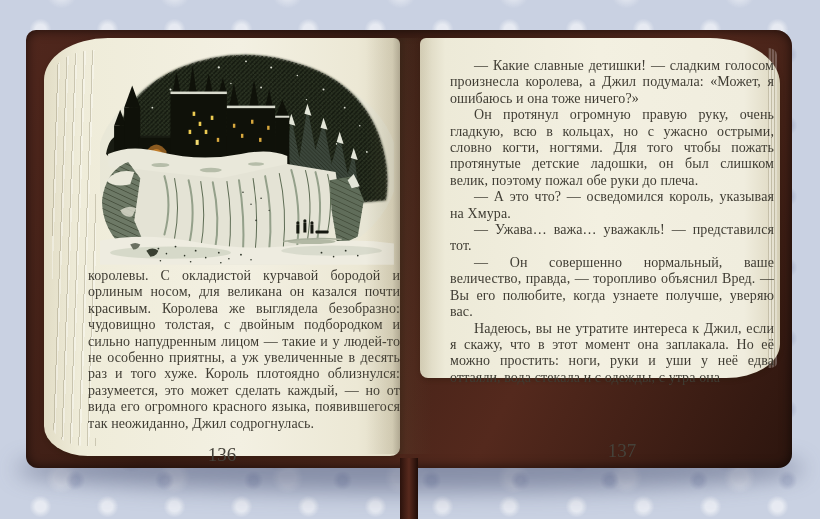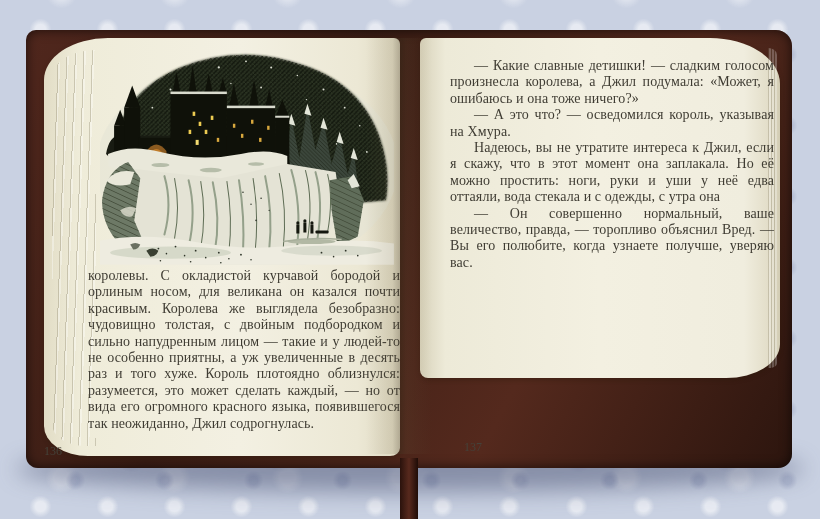--- a/index.html
+++ b/index.html
@@ -62,22 +62,22 @@
   .page-text{
     position:absolute;color:#3f3c33;font-size:14px;line-height:16.4px;
     text-align:justify;letter-spacing:.1px;
   }
   .text-left{left:44px;top:230px;width:312px;}
   .text-right{left:30px;top:20px;width:324px;}
   .page-text p{margin:0;text-indent:24px;}
   .text-left p{text-indent:0;}
   .it{}
   .page-number{
-    position:absolute;left:0;right:0;
-    color:#45423a;font-size:12px;
+    position:absolute;left:0;right:0;text-align:center;
+    color:#45423a;font-size:19px;
   }
   .pn-left{top:406px;}
   .pn-right{top:402px;margin-left:44px;}
 </style>
 </head>
 <body>
 
 <div class="photo-bg"></div>
 <div class="book-shadow"></div>
 
@@ -289,21 +289,23 @@
       <p>королевы. С окладистой курчавой бородой и орлиным носом, для великана он казался почти красивым. Королева же выглядела безобразно: чудовищно толстая, с двойным подбородком и сильно напудренным лицом — такие и у людей-то не особенно приятны, а уж увеличенные в десять раз и того хуже. Король плотоядно облизнулся: разумеется, это может сделать каждый, — но от вида его огромного красного языка, появившегося так неожиданно, Джил содрогнулась.</p>
     </div>
     <div class="page-number pn-left">136</div>
   </div>
 
   <div class="page page-right">
     <div class="fore-edge"></div>
 
     <div class="page-text text-right">
       <p>— Какие славные детишки! — сладким голосом произнесла королева, а Джил подумала: «Может, я ошибаюсь и она тоже ничего?»</p>
+      <p>Он протянул огромную правую руку, очень гладкую, всю в кольцах, но с ужасно острыми, словно когти, ногтями. Для того чтобы пожать протянутые детские ладошки, он был слишком велик, поэтому пожал обе руки до плеча.</p>
       <p><span>— А </span><span class="it">это</span><span> что? — осведомился король, указывая на Хмура.</span></p>
+      <p>— Ужава… важа… уважакль! — представился тот.</p>
+      <p>— Он совершенно нормальный, ваше величество, правда, — торопливо объяснил Вред. — Вы его полюбите, когда узнаете получше, уверяю вас.</p>
       <p>Надеюсь, вы не утратите интереса к Джил, если я скажу, что в этот момент она заплакала. Но её можно простить: ноги, руки и уши у неё едва оттаяли, вода стекала и с одежды, с утра она</p>
-      <p>— Он совершенно нормальный, ваше величество, правда, — торопливо объяснил Вред. — Вы его полюбите, когда узнаете получше, уверяю вас.</p>
     </div>
     <div class="page-number pn-right">137</div>
   </div>
 
   <div class="gutter-shadow"></div>
 </div>
 
 </body></html>

